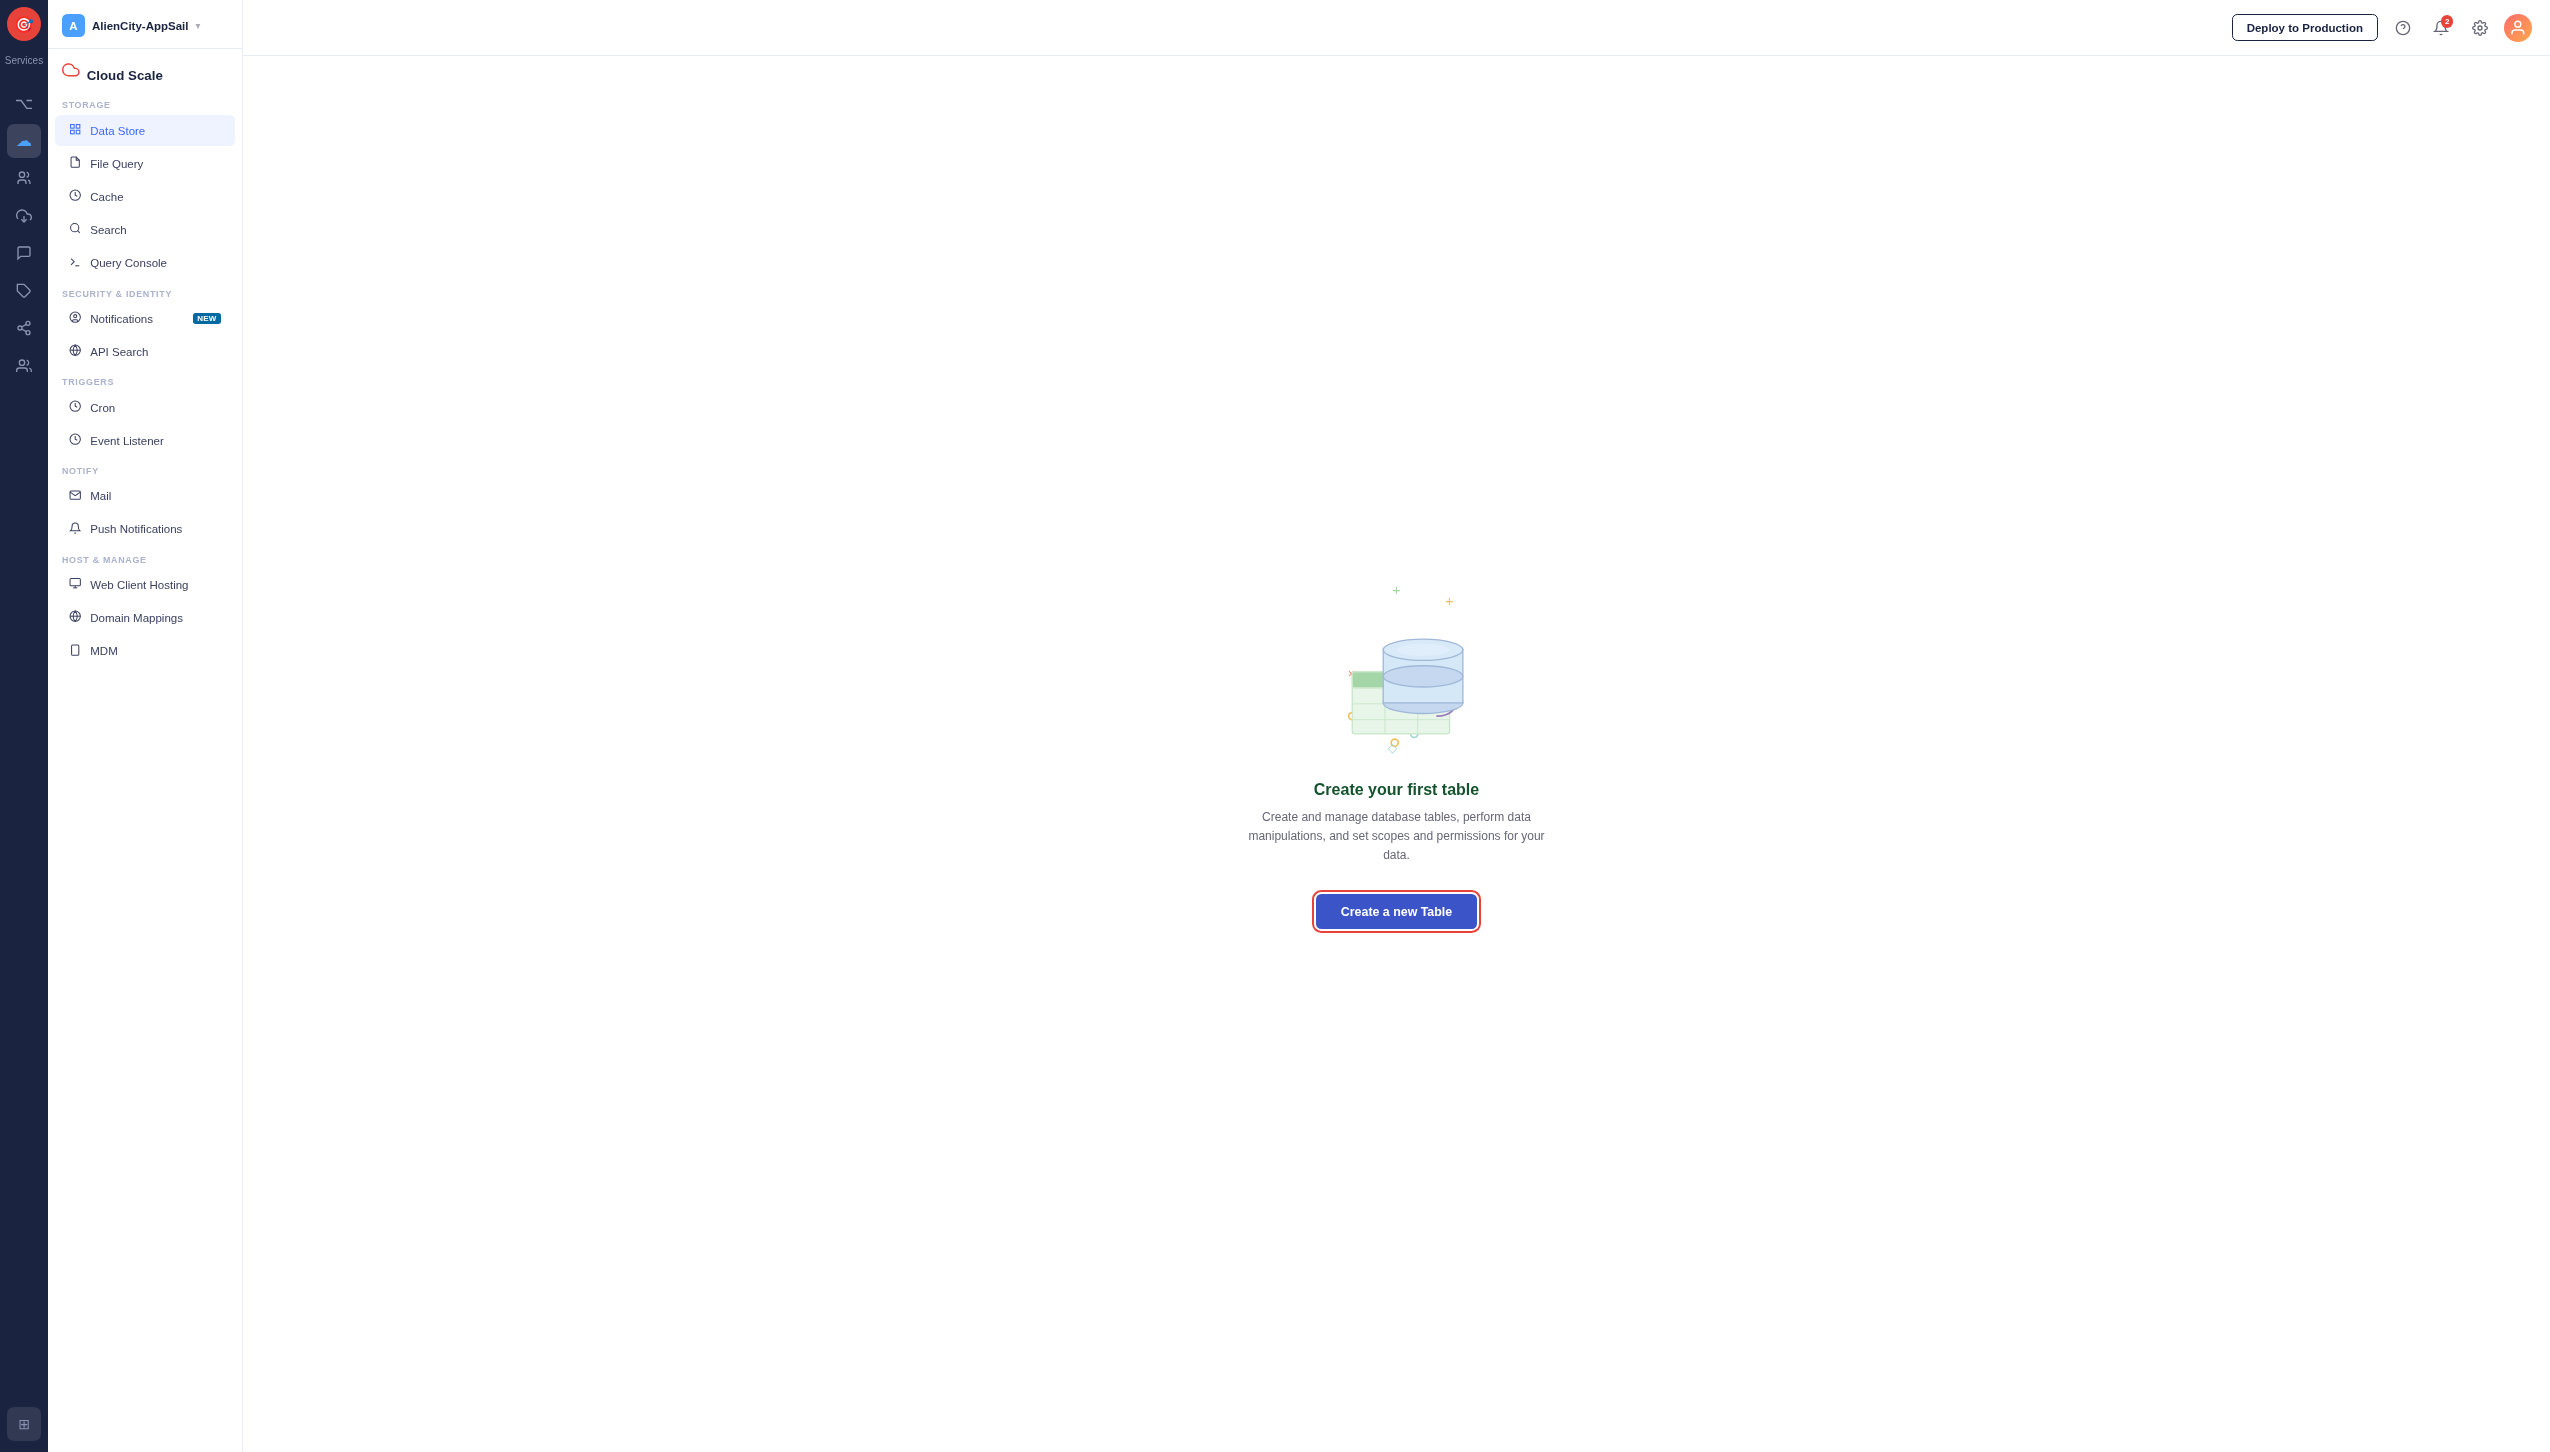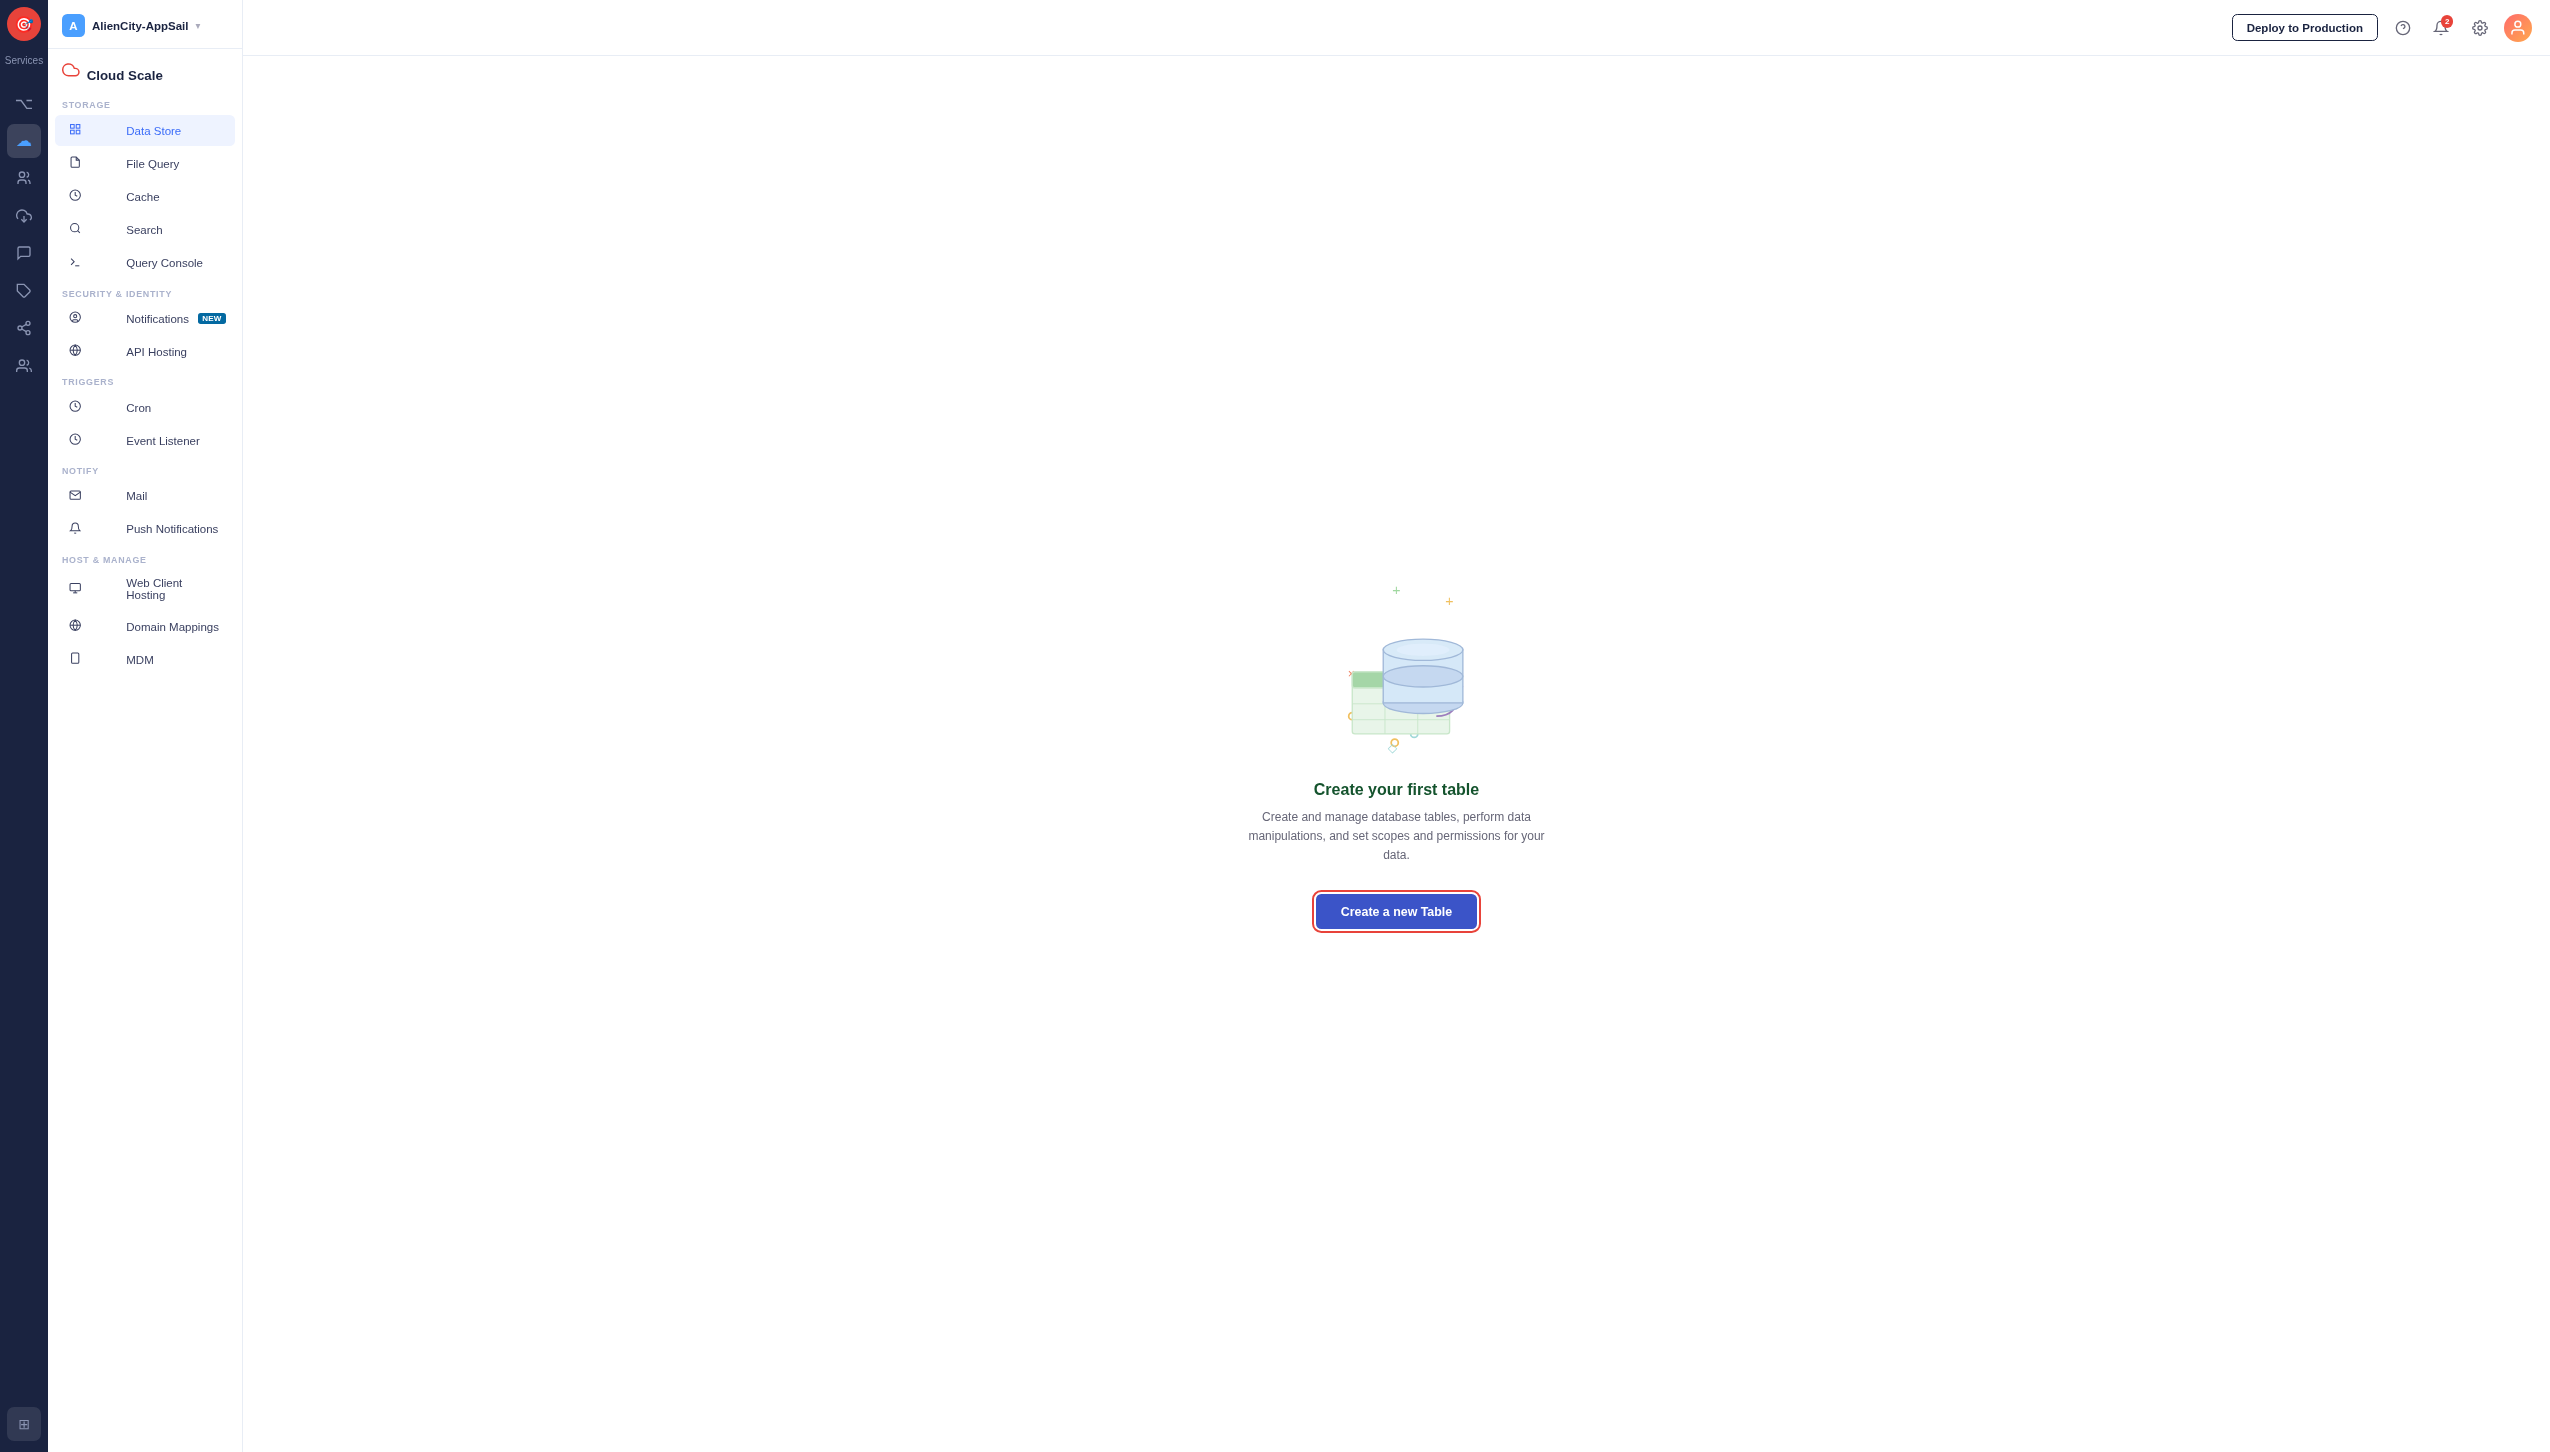--- a/index.html
+++ b/index.html
@@ -129,21 +129,21 @@
       gap: 8.9px;
       padding: 8px 14px;
       cursor: pointer;
       border-radius: 5.3px;
       margin: 0.9px 7px;
       color: #3a4060;
       font-size: 11.5px;
     }
     .sidebar-item.active { background: #eef3ff; color: #3b6cf8; }
     .sidebar-item .item-icon { font-size: 12.4px; color: inherit; flex-shrink: 0; }
-    .sidebar-item .item-label { flex: 1; margin-left: 36px; }
+    .sidebar-item .item-label { flex: 1; }
     .sidebar-item .badge-new {
       background: #0369a1;
       color: white;
       font-size: 8px;
       font-weight: 700;
       padding: 0.9px 4.4px;
       border-radius: 2.7px;
       letter-spacing: 0.03em;
     }
 
@@ -395,21 +395,21 @@
     <span class="badge-new">NEW</span>
   </div>
   <div class="sidebar-item">
     <span class="item-icon">
       <svg width="12.4" height="12.4" viewBox="0 0 24 24" fill="none" stroke="currentColor" stroke-width="2">
           <circle cx="12" cy="12" r="10"></circle>
           <line x1="2" y1="12" x2="22" y2="12"></line>
           <path d="M12 2a15.3 15.3 0 0 1 4 10 15.3 15.3 0 0 1-4 10 15.3 15.3 0 0 1-4-10 15.3 15.3 0 0 1 4-10z"></path>
         </svg>
     </span>
-    <span class="item-label">API Hosting</span>
+    <span class="item-label">API Search</span>
   </div>
 
   <div class="sidebar-section-label">TRIGGERS</div>
 
   <div class="sidebar-item">
     <span class="item-icon">
       <svg width="12.4" height="12.4" viewBox="0 0 24 24" fill="none" stroke="currentColor" stroke-width="2">
           <circle cx="12" cy="12" r="10"></circle>
           <polyline points="12 6 12 12 16 14"></polyline>
         </svg>

